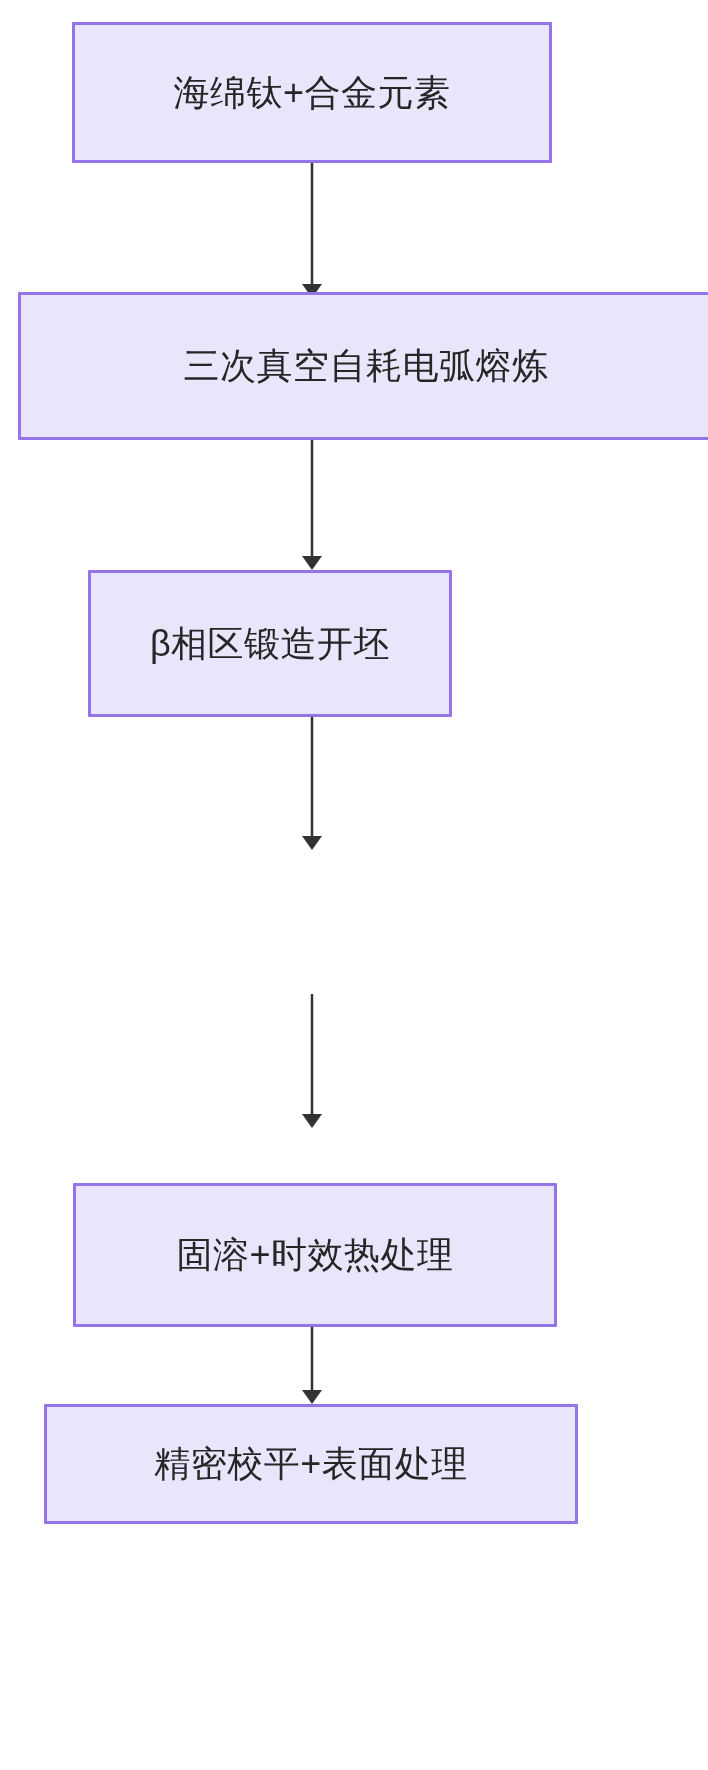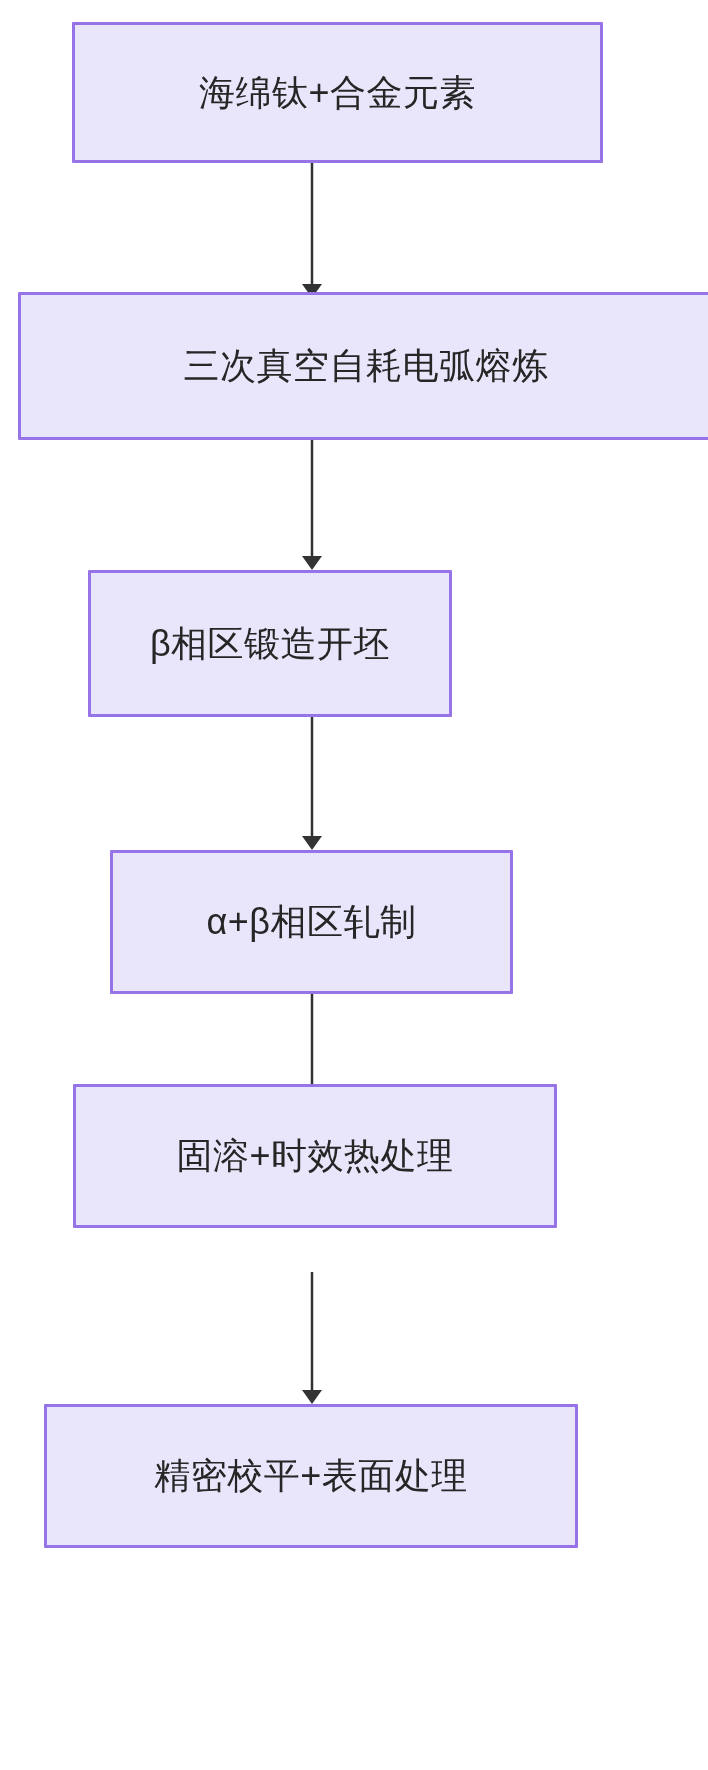--- a/index.html
+++ b/index.html
@@ -30,26 +30,26 @@
   .node-label {
     color: #262626;
     font-size: 36px;
     line-height: 1.2;
     letter-spacing: 0.5px;
     white-space: nowrap;
     text-align: center;
     font-weight: 400;
   }
   
-  .node-n1 { left: 72px;  top: 22px;   width: 531px; height: 141px; }
+  .node-n1 { left: 72px;  top: 22px;   width: 480px; height: 141px; }
   .node-n2 { left: 18px;  top: 292px;  width: 696px; height: 148px; }
   .node-n3 { left: 88px;  top: 570px;  width: 364px; height: 147px; }
   .node-n4 { left: 110px; top: 850px;  width: 403px; height: 144px; }
-  .node-n5 { left: 73px;  top: 1084px; width: 484px; height: 144px; }
-  .node-n6 { left: 44px;  top: 1404px; width: 534px; height: 144px; }
+  .node-n5 { left: 73px;  top: 1183px; width: 484px; height: 144px; }
+  .node-n6 { left: 44px;  top: 1404px; width: 534px; height: 120px; }
 
   .edge-layer {
     position: absolute;
     left: 0;
     top: 0;
     width: 708px;
     height: 1770px;
     pointer-events: none;
   }
 </style>
@@ -96,23 +96,20 @@
   </div>
 
   <div class="node node-n2">
     <span class="node-label">三次真空自耗电弧熔炼</span>
   </div>
 
   <div class="node node-n3">
     <span class="node-label">β相区锻造开坯</span>
   </div>
 
-  <div class="node node-n4">
-    <span class="node-label">α+β相区轧制</span>
-  </div>
 
   <div class="node node-n5">
     <span class="node-label">固溶+时效热处理</span>
   </div>
 
   <div class="node node-n6">
     <span class="node-label">精密校平+表面处理</span>
   </div>
 
 </div>

